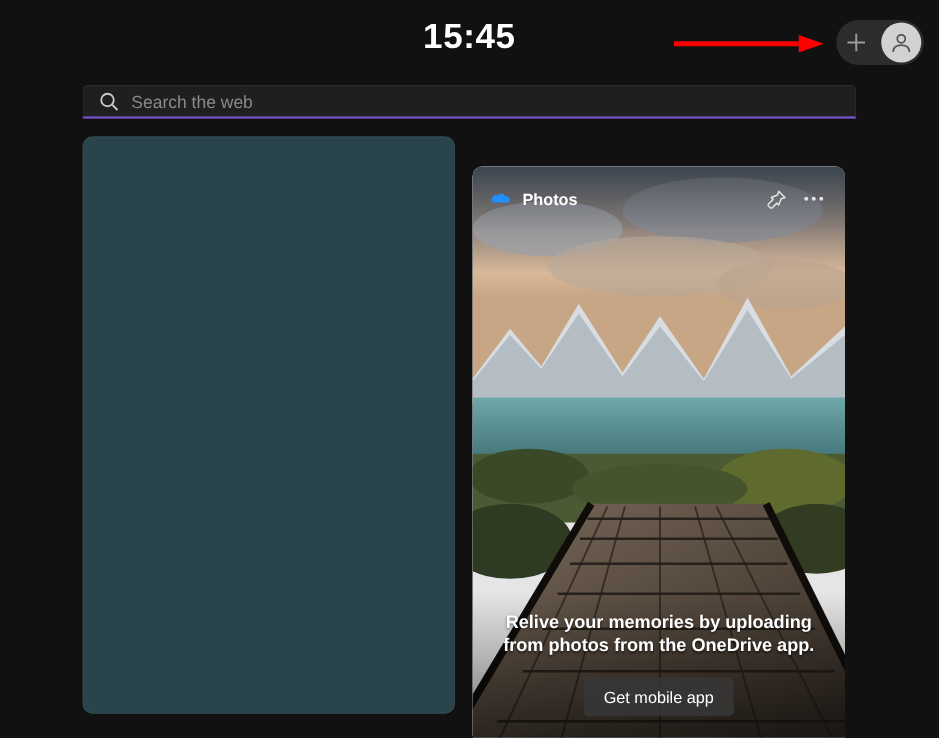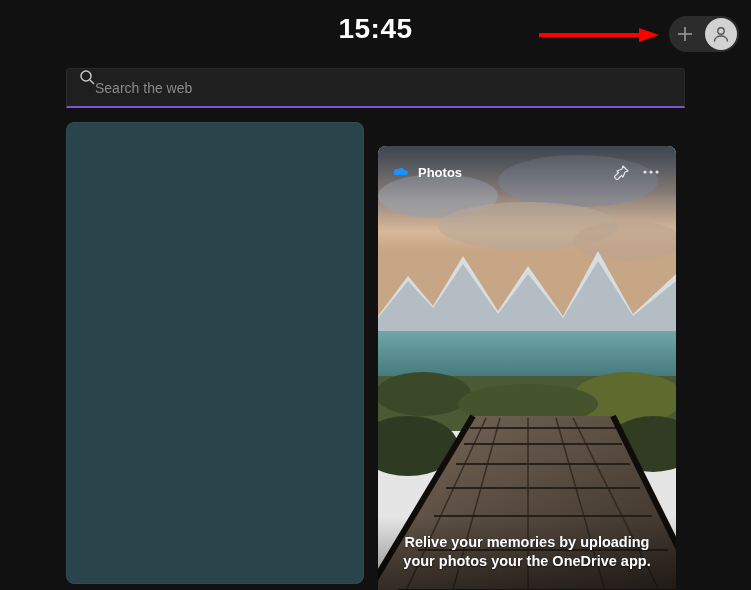--- a/index.html
+++ b/index.html
@@ -60,26 +60,28 @@
       position: absolute;
       right: 92px;
       top: 28px;
       pointer-events: none;
     }
     .search-wrap {
       margin: 10px 66px 0 66px;
     }
     .search-bar {
       display: flex;
+      align-items: center;
       background: #1f1f1f;
       border: 1px solid #2a2a2a;
       border-bottom: 2px solid #7b55d6;
       border-radius: 4px 4px 0 0;
-      height: 40px;
+      height: 27px;
       padding: 0 12px;
+      gap: 10px;
     }
     .search-input {
       flex: 1;
       background: transparent;
       border: none;
       outline: none;
       color: #bdbdbd;
       font-size: 14px;
     }
     .search-input::placeholder { color: #8a8a8a; }
@@ -284,16 +286,17 @@
       <span class="photos-more">
         <svg width="16" height="4" viewBox="0 0 16 4">
           <circle cx="2" cy="2" r="1.6" fill="#e4e4e4"></circle>
           <circle cx="8" cy="2" r="1.6" fill="#e4e4e4"></circle>
           <circle cx="14" cy="2" r="1.6" fill="#e4e4e4"></circle>
         </svg>
       </span>
     </div>
 
     <div class="photos-overlay-bottom">
-      <div class="photos-msg">Relive your memories by uploading your photos your the OneDrive app.</div>
+      <div class="photos-msg">Relive your memories by uploading from photos from the OneDrive app.</div>
+      <button class="get-app-btn">Get mobile app</button>
     </div>
   </div>
 </div>
 
 </body></html>

